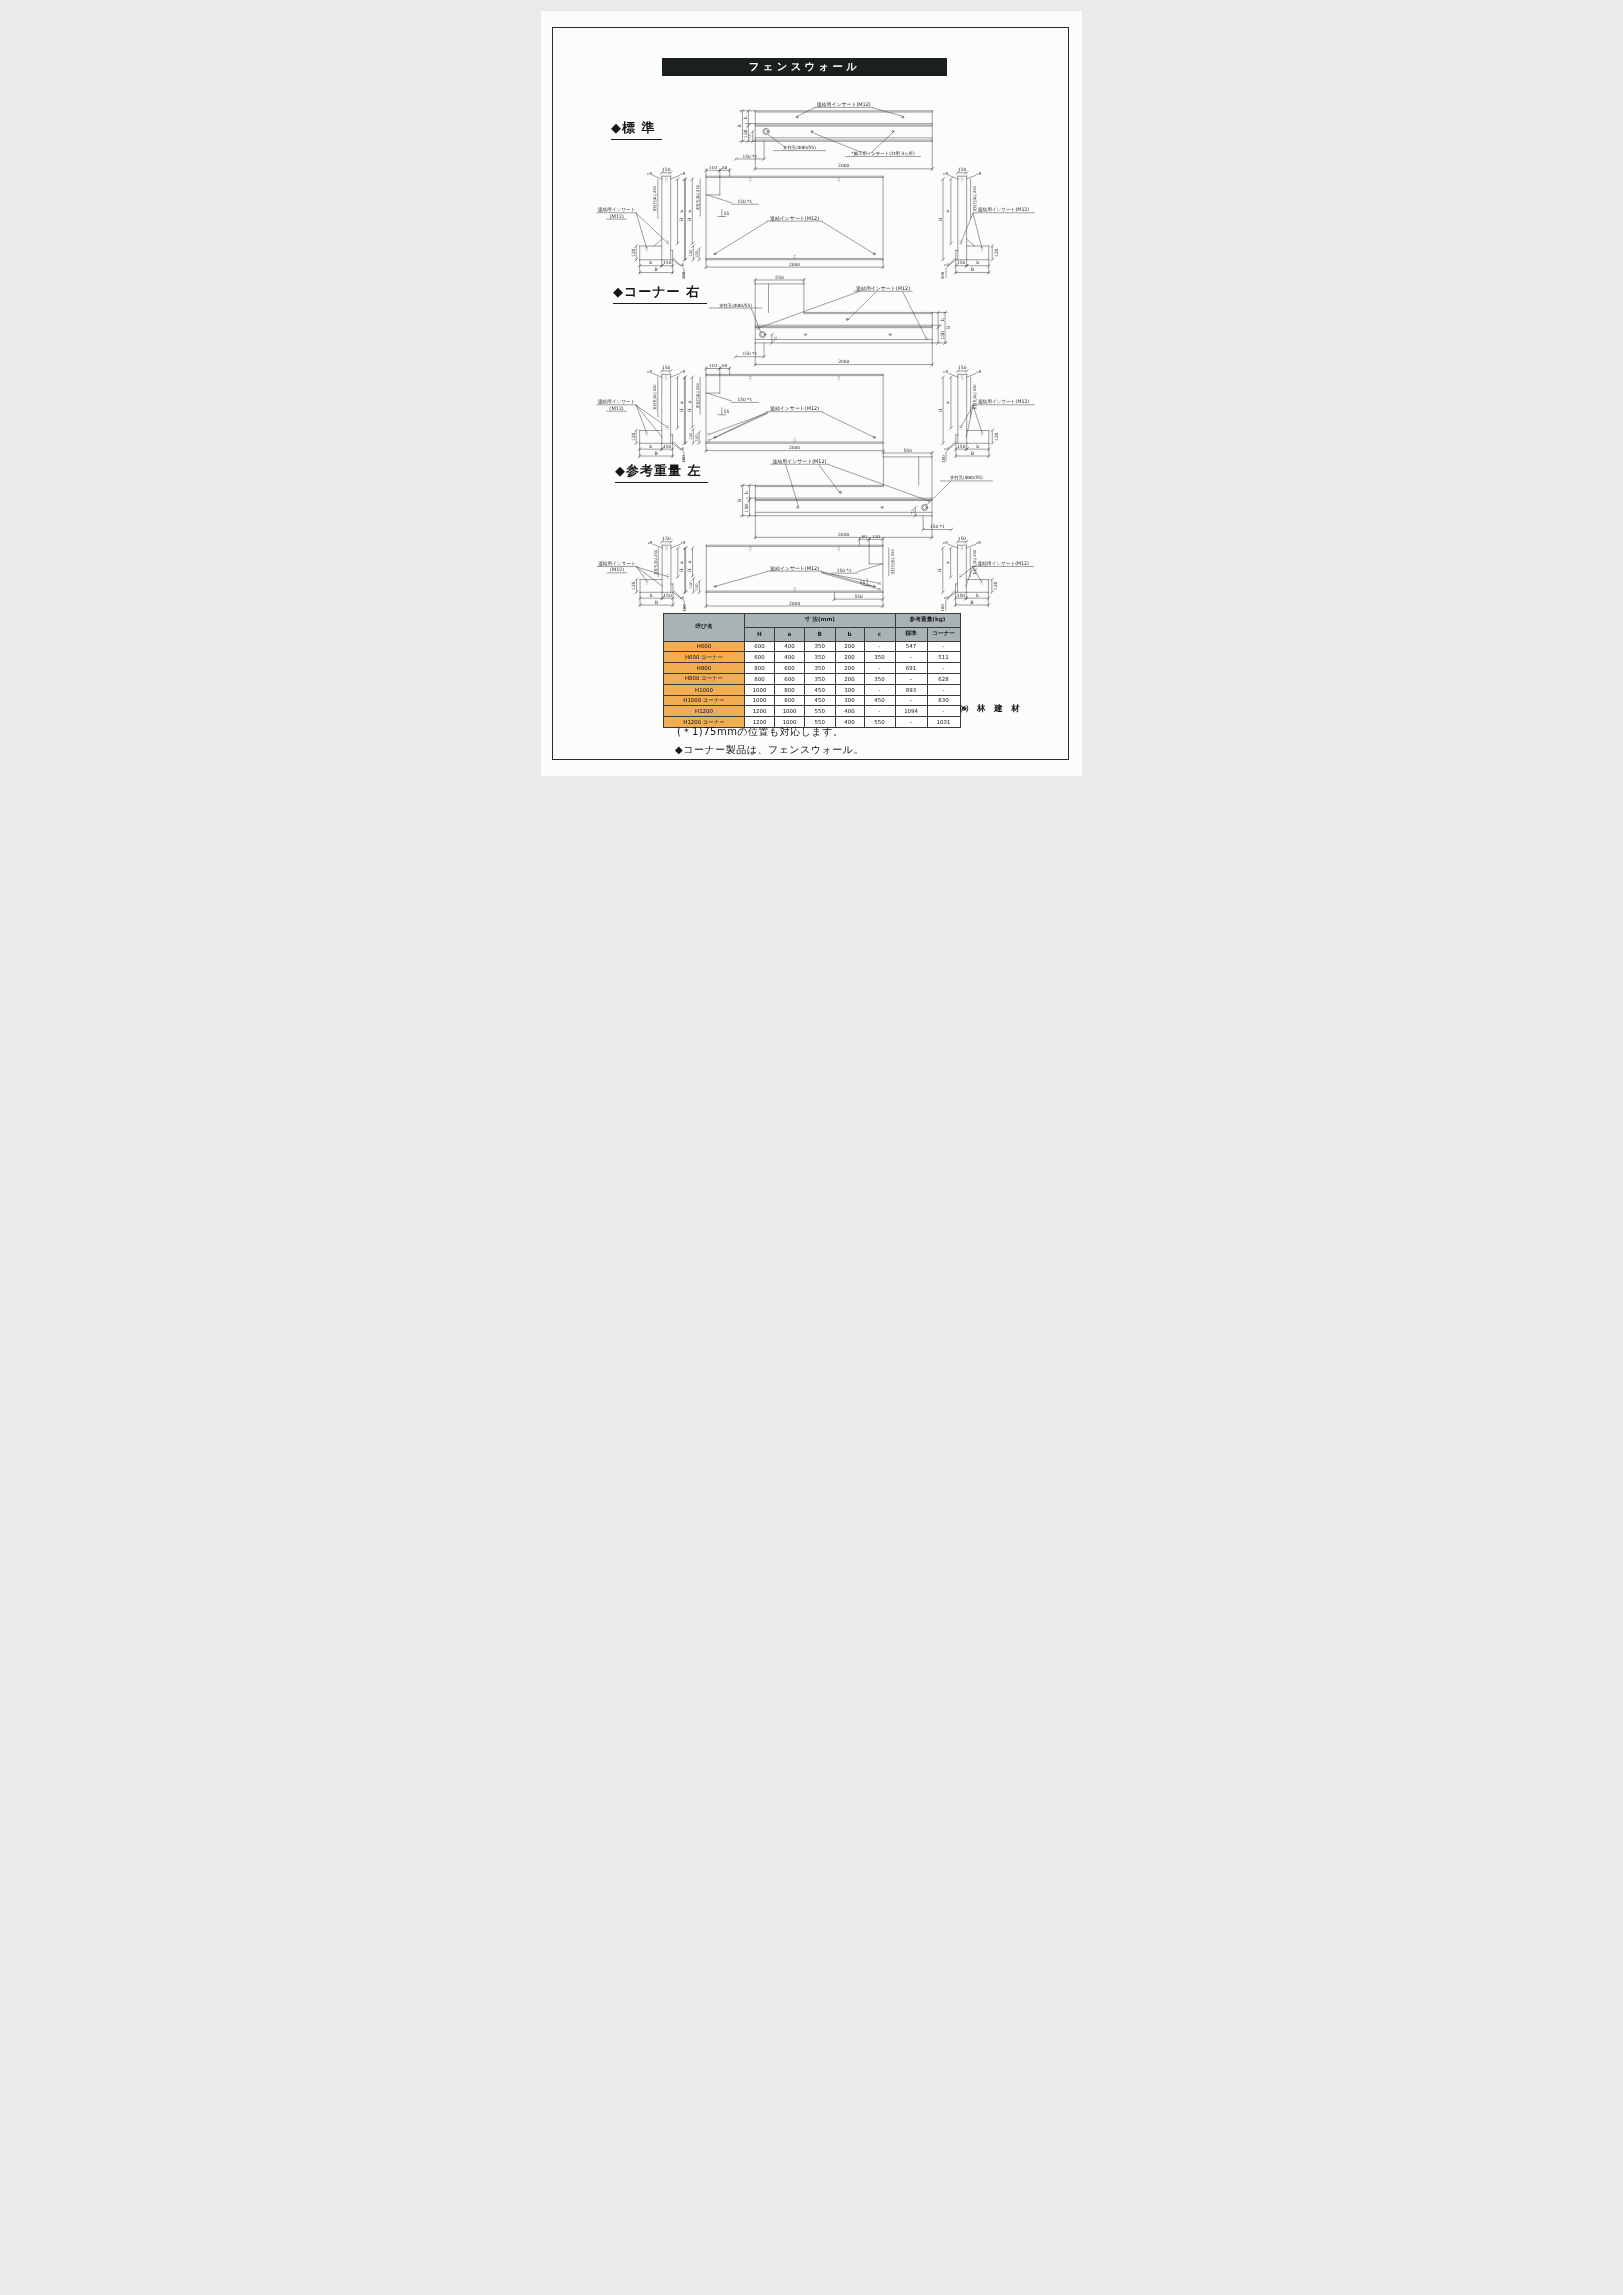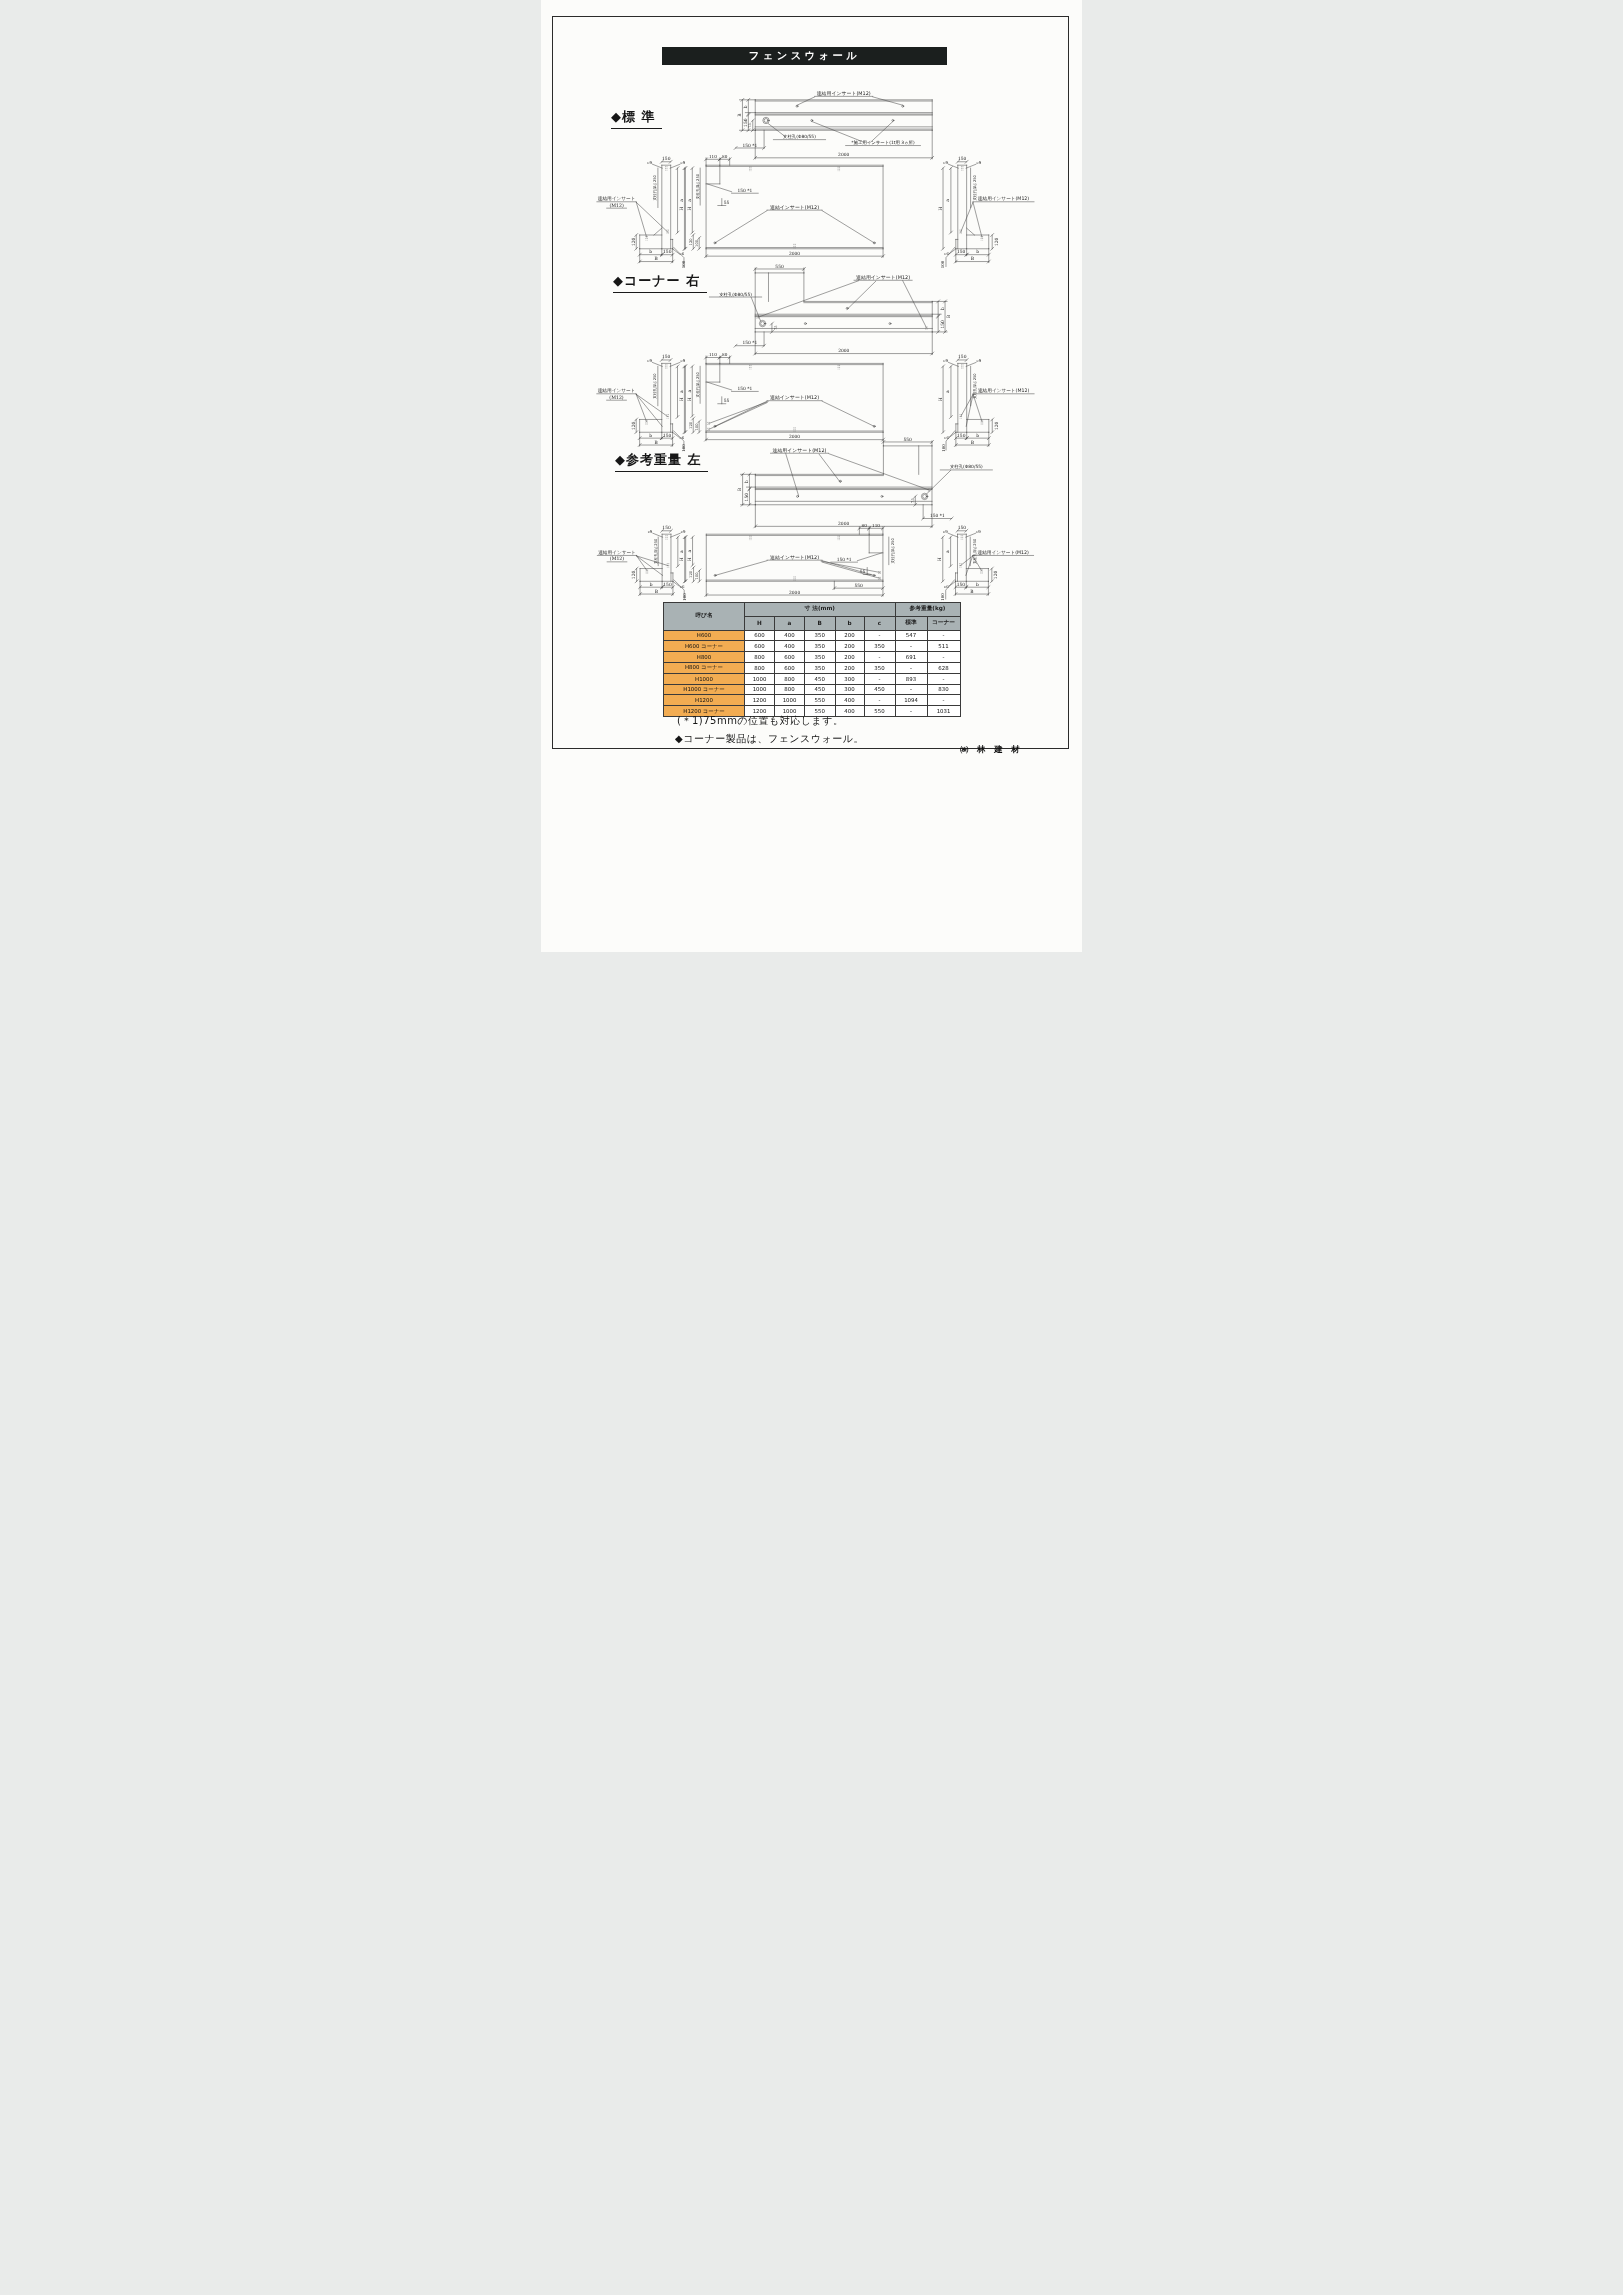--- a/index.html
+++ b/index.html
@@ -1,18 +1,18 @@
 <!DOCTYPE html>
 <html style="--hdr: #a9b2b4; --orange: #f2ac52; --banner: #1b1f1e;font-size:7.9px"><head>
 <meta charset="utf-8">
 <style>
   :root{ --hdr:#a9b2b4; --orange:#f2ac52; --banner:#1b1f1e; --ink:#2a2a2a; }
   html,body{margin:0;padding:0;background:#e9ebea;}
   body{font-family:"DejaVu Sans",sans-serif;}
-  .page{position:relative;width:541px;height:952px;margin:0 auto;background:#fcfcfa;overflow:hidden;}
+  .page{position:relative;width:541px;height:765px;margin:11px auto;background:#fcfcfa;overflow:hidden;}
   .page-border{position:absolute;left:10.8px;top:15.7px;width:515px;height:731px;border:1px solid #2b2b2b;}
   .banner{position:absolute;left:121px;top:47px;width:285px;height:17.7px;background:var(--banner);
           display:flex;align-items:center;justify-content:center;}
   .banner span{color:#fff;font-size:10.3px;font-weight:bold;letter-spacing:3.4px;}
   .sec-heading{position:absolute;font-size:13px;font-weight:bold;letter-spacing:1px;color:#161616;
                border-bottom:1.2px solid #1a1a1a;padding:0 6.9px 1.5px 0;}
   svg.draw{position:absolute;overflow:visible;}
   svg.draw .ln{stroke:#3b3b3b;stroke-width:1;fill:none;stroke-linecap:square;}
   svg.draw .dash{stroke:#555;stroke-width:.9;stroke-dasharray:2.2 1.8;fill:none;}
   svg.draw text{fill:#1c1c1c;}
@@ -20,21 +20,21 @@
   svg.draw .tjp{font-family:"DejaVu Sans",sans-serif;}
   table.spec{position:absolute;left:122px;top:602px;border-collapse:collapse;table-layout:fixed;
              width:297px;border:1px solid #222;}
   .spec th,.spec td{border:0.5px solid #3a3a3a;text-align:center;padding:0;}
   .spec thead th{background:var(--hdr);font-size:5.7px;font-weight:600;color:#222;}
   .spec .grp th{height:12.8px;}
   .spec .sub th{height:12.8px;}
   .spec tbody td{height:9.8px;font-size:5.4px;background:#fff;color:#111;}
   .spec tbody td.name{background:var(--orange);}
   .note{position:absolute;font-size:10px;color:#161616;letter-spacing:0.5px;}
-  .company{position:absolute;left:419px;top:744px;font-size:8.4px;font-weight:bold;letter-spacing:2.9px;color:#111;}
+  .company{position:absolute;left:419px;top:692px;font-size:8.4px;font-weight:bold;letter-spacing:2.9px;color:#111;}
 </style>
 </head>
 <body>
 
 <div class="page">
   <div class="page-border"></div>
 
   <div class="banner">
     <span>フェンスウォール</span>
   </div>

